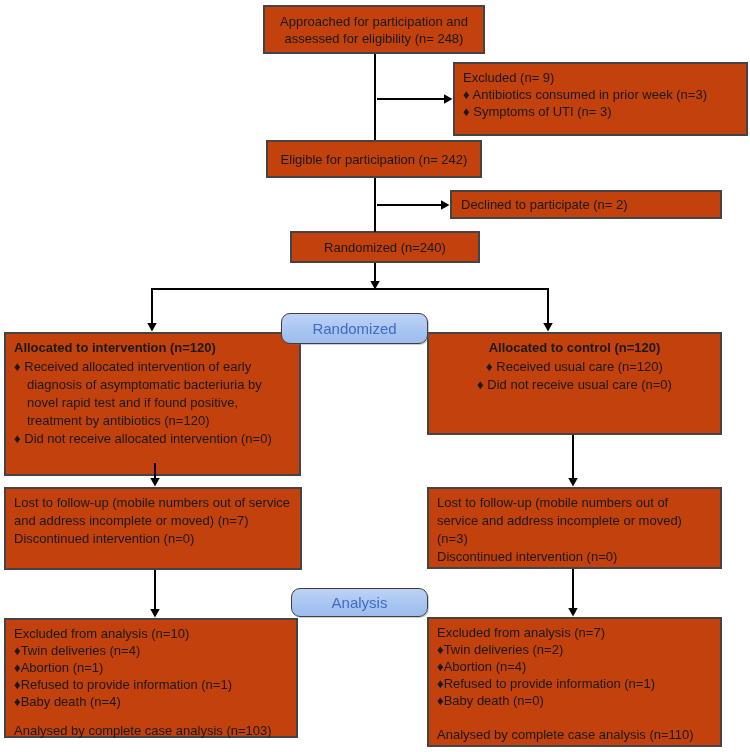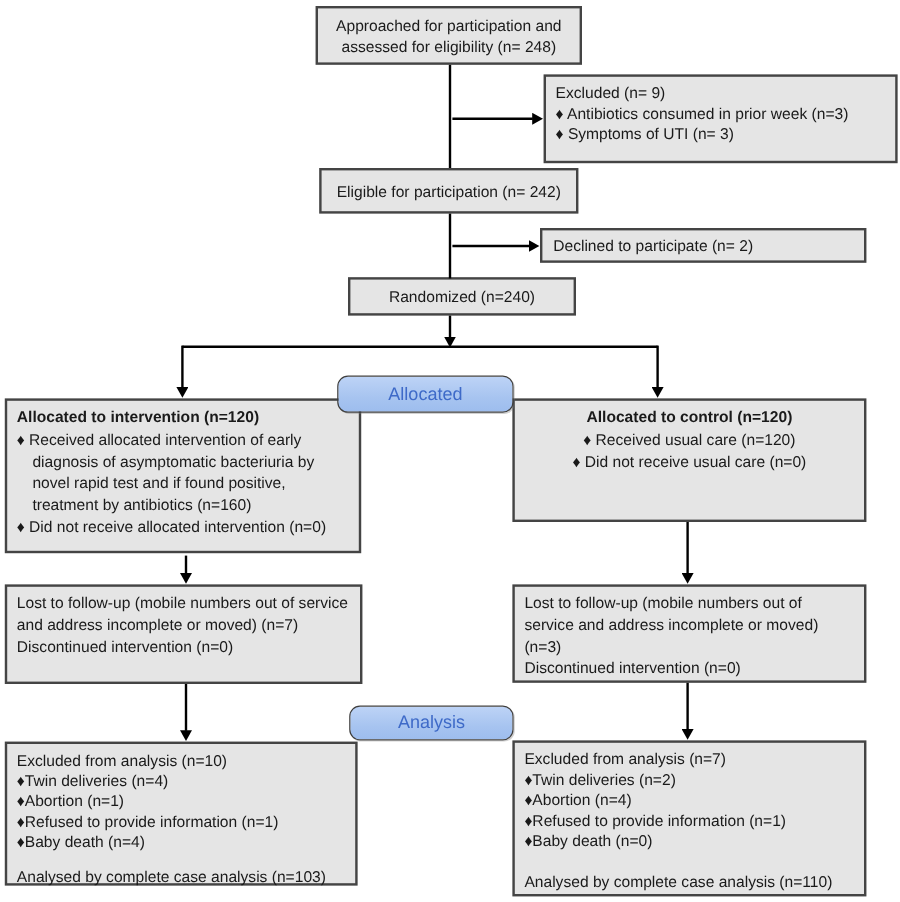--- a/index.html
+++ b/index.html
@@ -1,19 +1,19 @@
 <!DOCTYPE html>
 <html><head>
 <meta charset="utf-8">
 <style>
   html,body{margin:0;padding:0;background:#ffffff;}
   body{font-family:"Liberation Sans", sans-serif;}
   .canvas{position:relative;width:750px;height:752px;background:#fff;overflow:hidden;}
   .box{
-    position:absolute;background:#e5e5e5;border:2px solid #444444;
+    position:absolute;background:#c2410c;border:2px solid #444444;
     font-size:13px;color:#1a1a1a;line-height:17px;box-sizing:border-box;z-index:1;
   }
   .pad{padding:5px 8px;}
   .center{display:flex;flex-direction:column;align-items:center;justify-content:center;text-align:center;}
   .title{font-weight:bold;margin-bottom:1px;}
   .bullet{padding-left:13px;text-indent:-13px;}
   .bullet-tight{padding-left:0;text-indent:0;}
   .footer-line{margin-top:12px;}
   .footer-line.tall{margin-top:17px;}
   .pill{
@@ -45,21 +45,21 @@
     <line x1="152" y1="289" x2="548" y2="289" stroke="#000" stroke-width="2"></line>
     <line x1="152" y1="288" x2="152" y2="323" stroke="#000" stroke-width="2" marker-end="url(#arrow)"></line>
     <line x1="548" y1="288" x2="548" y2="323" stroke="#000" stroke-width="2" marker-end="url(#arrow)"></line>
     <line x1="155" y1="463" x2="155" y2="478" stroke="#000" stroke-width="2" marker-end="url(#arrow)"></line>
     <line x1="573" y1="435" x2="573" y2="478" stroke="#000" stroke-width="2" marker-end="url(#arrow)"></line>
     <line x1="155" y1="570" x2="155" y2="609" stroke="#000" stroke-width="2" marker-end="url(#arrow)"></line>
     <line x1="573" y1="569" x2="573" y2="608" stroke="#000" stroke-width="2" marker-end="url(#arrow)"></line>
   </svg>
 
   <div class="pill" style="left:281px;top:313px;width:147px;height:31px;">
-    <span>Allocated</span>
+    <span>Randomized</span>
   </div>
   <div class="pill" style="left:291px;top:588px;width:137px;height:29px;">
     <span>Analysis</span>
   </div>
 
   <div class="box center" style="left:263px;top:5px;width:222px;height:49px;">
     <div>Approached for participation and</div>
     <div>assessed for eligibility (n= 248)</div>
   </div>
 
@@ -74,23 +74,23 @@
   </div>
 
   <div class="box" style="left:450px;top:190px;width:272px;height:29px;display:flex;align-items:center;padding:0 9px;">
     <div>Declined to participate (n= 2)</div>
   </div>
 
   <div class="box center" style="left:290px;top:231px;width:190px;height:32px;">
     <div>Randomized (n=240)</div>
   </div>
 
-  <div class="box pad" style="left:4px;top:332px;width:297px;height:129px;line-height:18px;">
+  <div class="box pad" style="left:4px;top:332px;width:297px;height:144px;line-height:18px;">
     <div class="title">Allocated to intervention (n=120)</div>
-    <div class="bullet">♦ Received allocated intervention of early diagnosis of asymptomatic bacteriuria by novel rapid test and if found positive, treatment by antibiotics (n=160)</div>
+    <div class="bullet">♦ Received allocated intervention of early diagnosis of asymptomatic bacteriuria by novel rapid test and if found positive, treatment by antibiotics (n=120)</div>
     <div class="bullet">♦ Did not receive allocated intervention (n=0)</div>
   </div>
 
   <div class="box pad" style="left:427px;top:332px;width:295px;height:103px;line-height:18px;text-align:center;">
     <div class="title">Allocated to control (n=120)</div>
     <div class="bullet">♦ Received usual care (n=120)</div>
     <div class="bullet">♦ Did not receive usual care (n=0)</div>
   </div>
 
   <div class="box pad" style="left:4px;top:487px;width:298px;height:83px;line-height:18px;">

